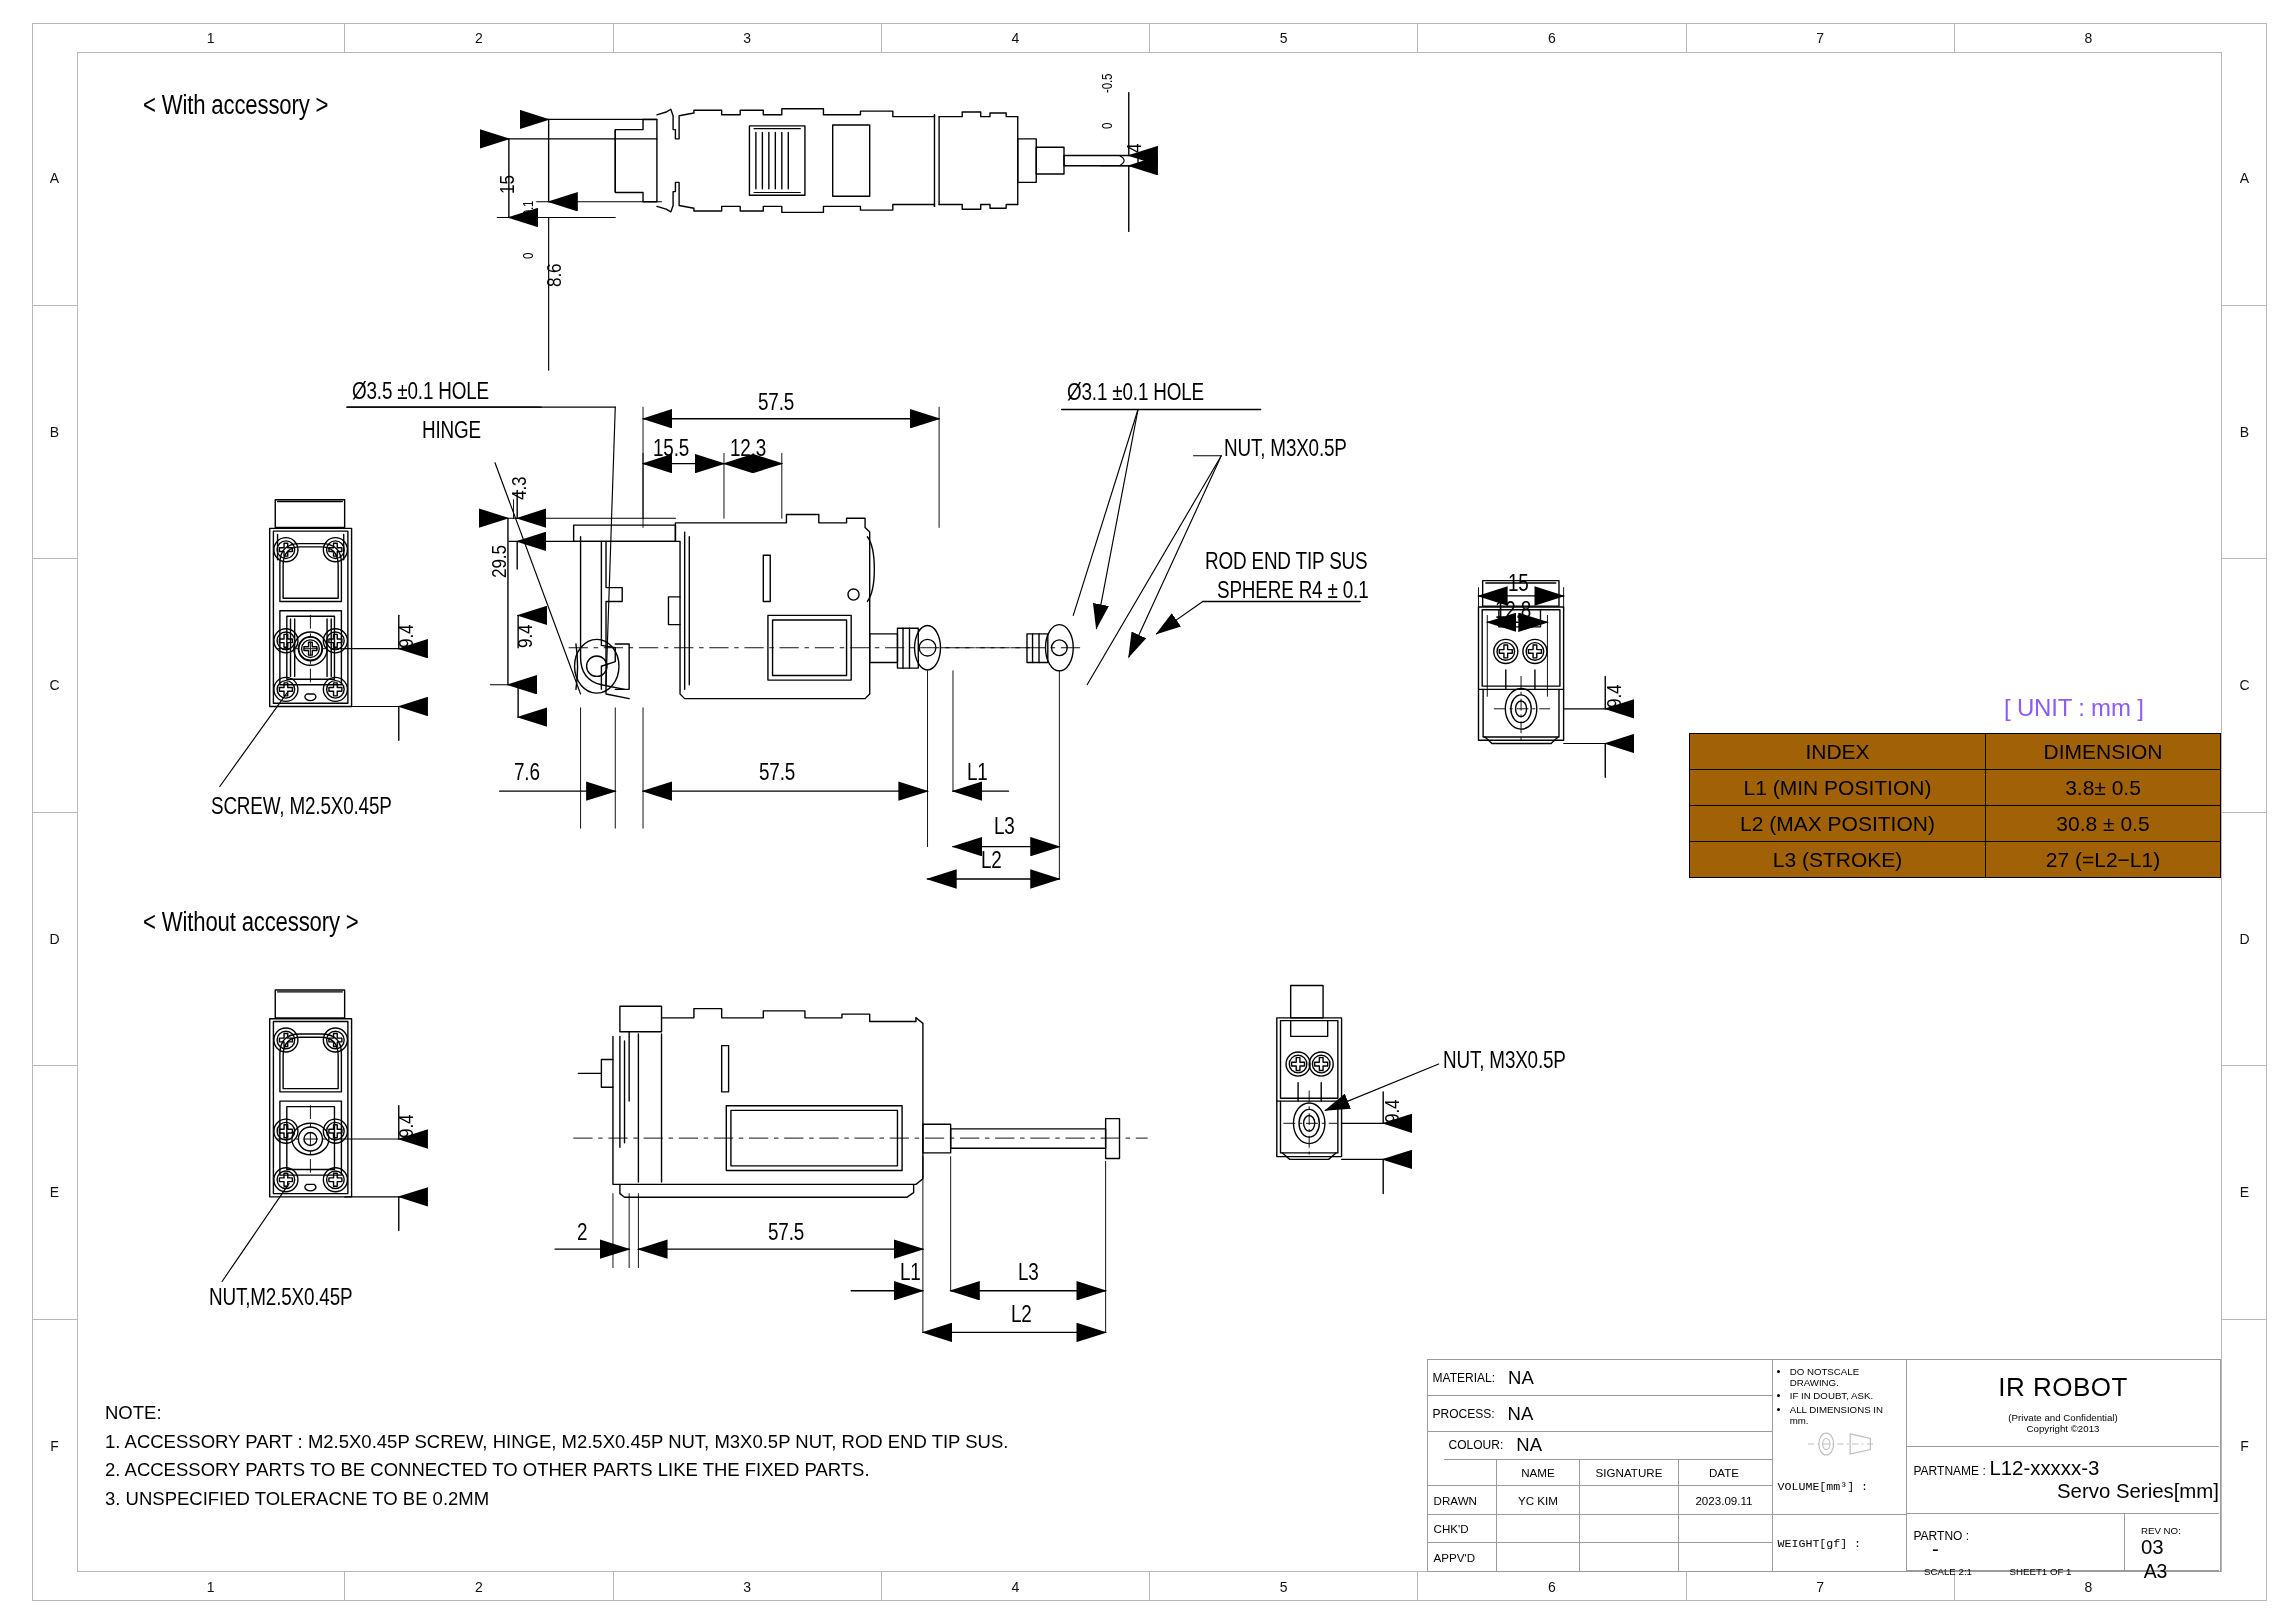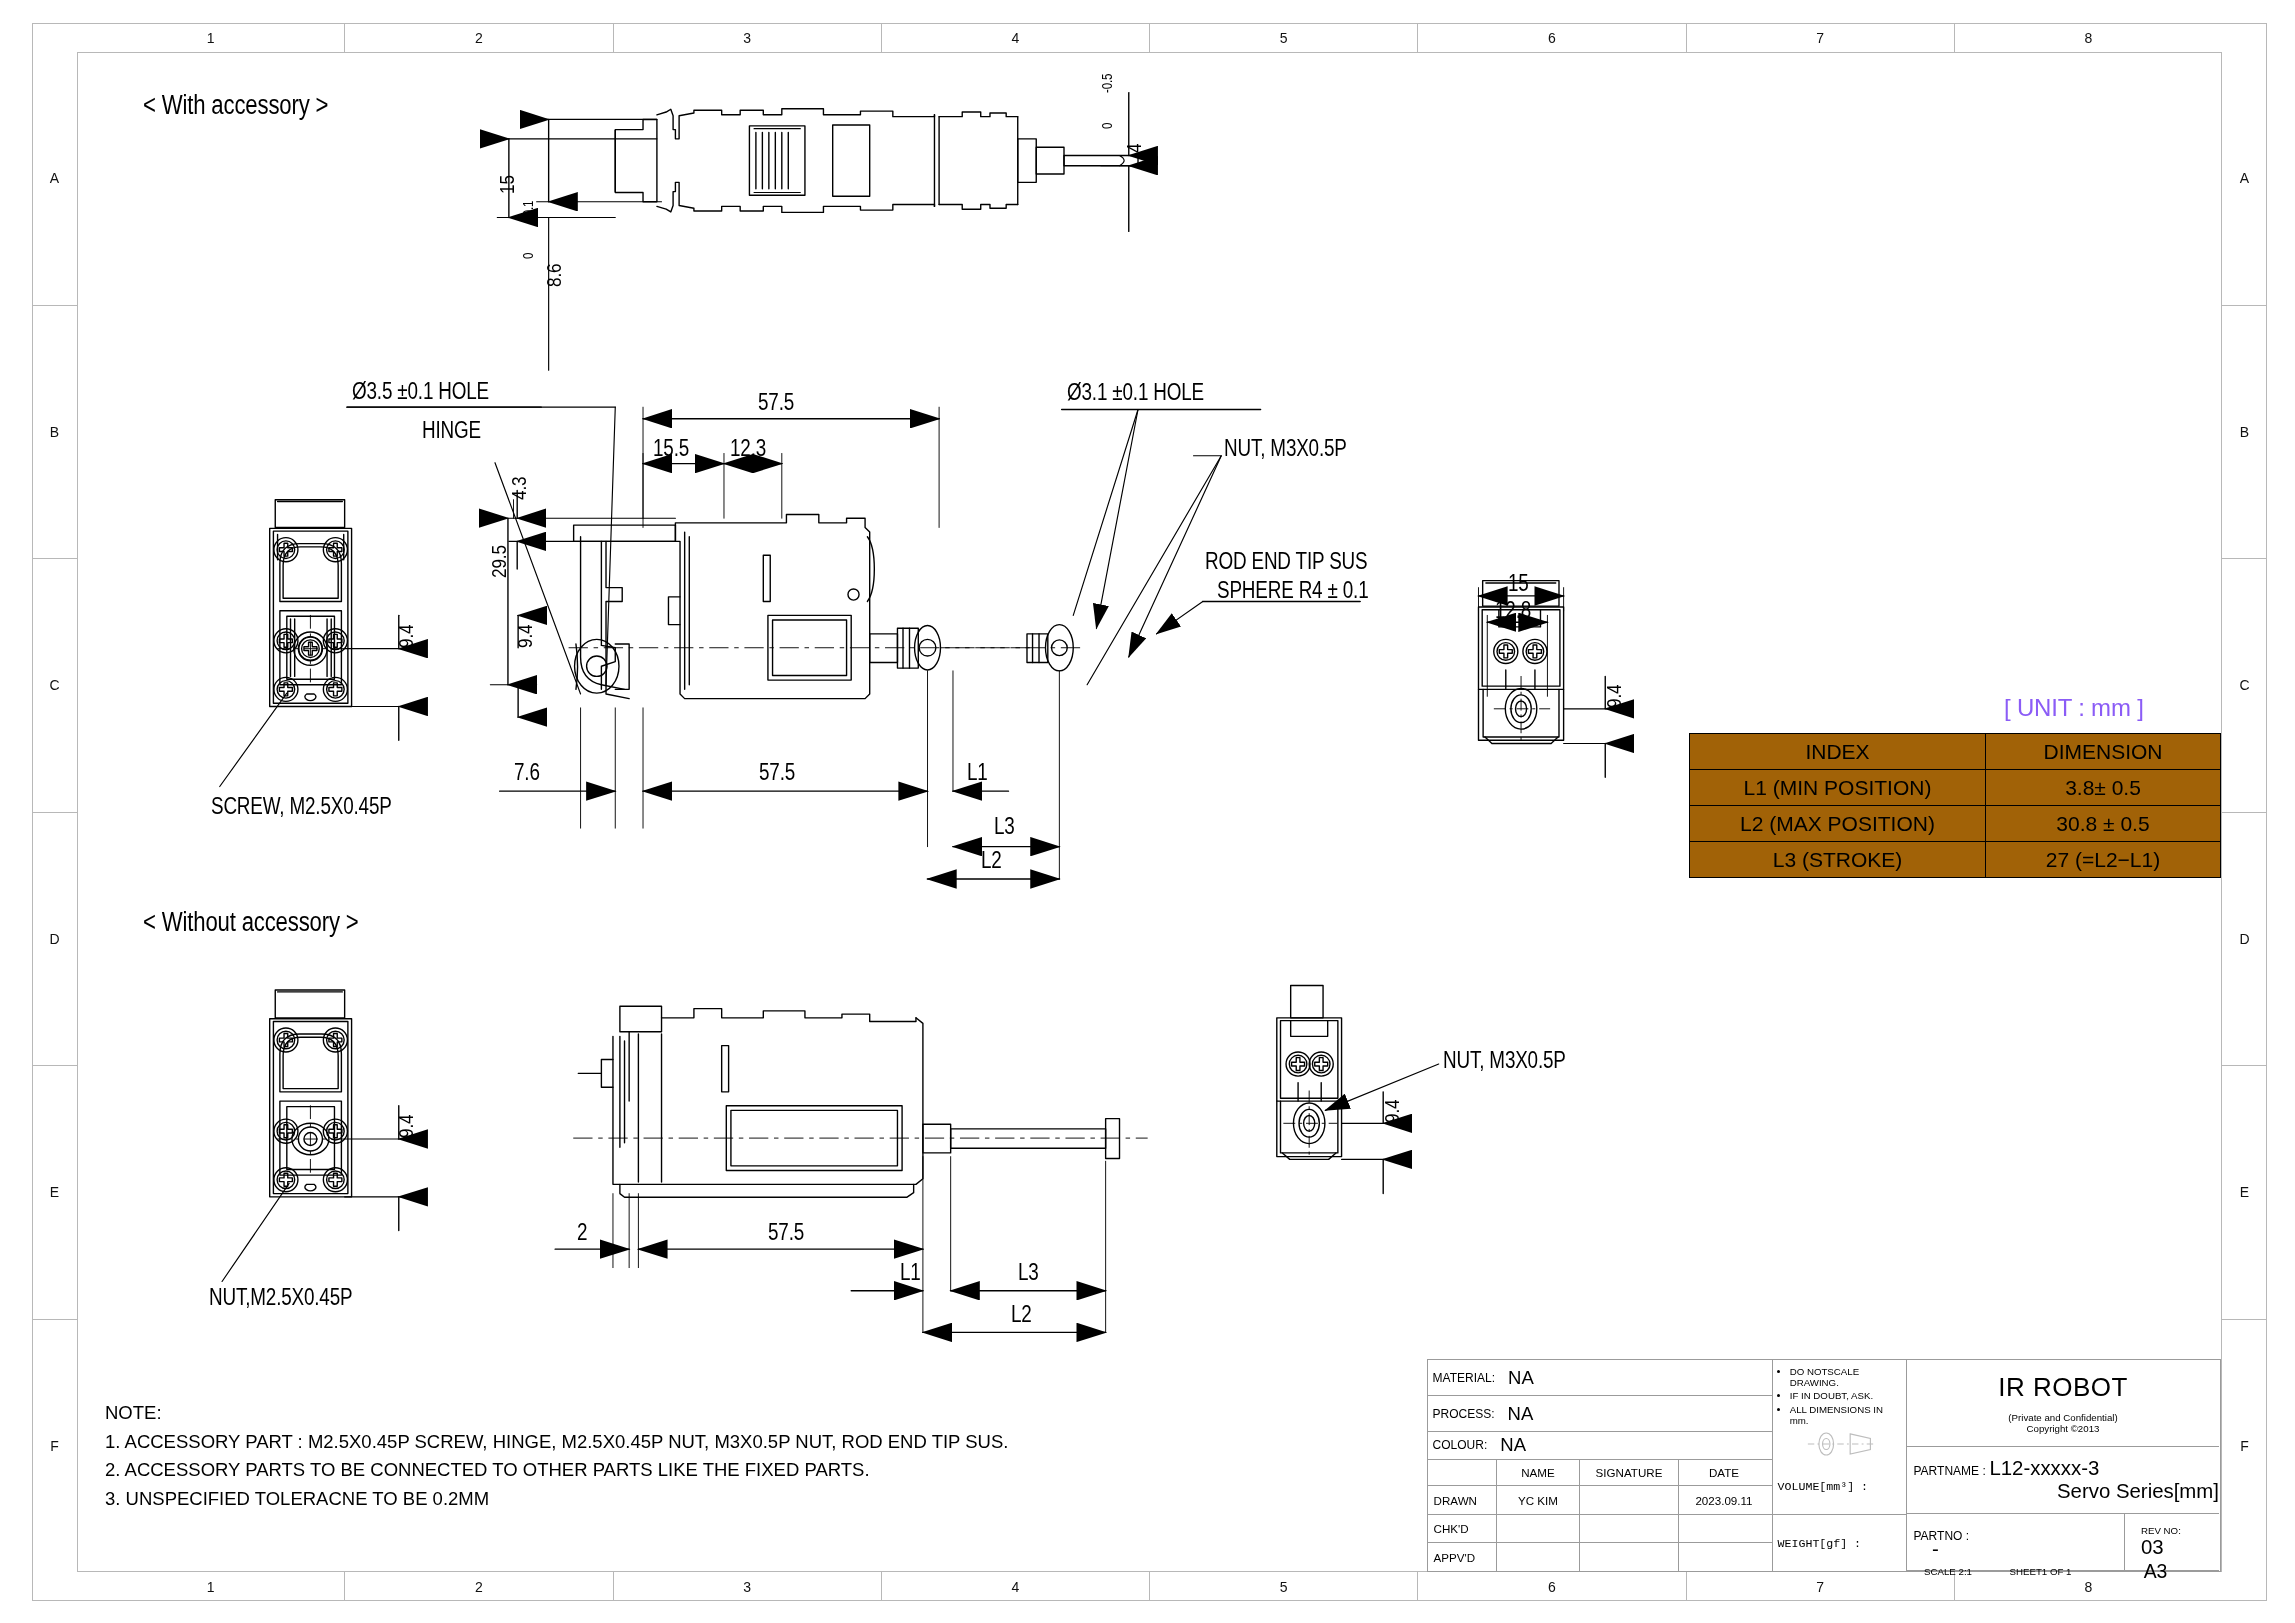--- a/index.html
+++ b/index.html
@@ -144,21 +144,21 @@
   .tb-cell {
     border-bottom: 1.4px solid #9b9b9b;
     display: flex;
     align-items: center;
     padding: 0 4.6px;
     font-size: 12px;
   }
   .tb-cell:last-child { border-bottom: none; }
   .mat-row { height: 37px; }
   .proc-row { height: 36px; }
-  .col-row  { height: 28px; }
+  .col-row  { height: 28px; margin-left: 16px; }
   .big-na { font-size: 18.5px; margin-left: 13px; }
 
   .tb-grid { display: flex; width: 100%; }
   .tb-g-cell {
     border-right: 1.4px solid #9b9b9b;
     display: flex; align-items: center; justify-content: center;
     font-size: 11.6px;
     height: 100%;
   }
   .tb-g-cell:last-child { border-right: none; }

